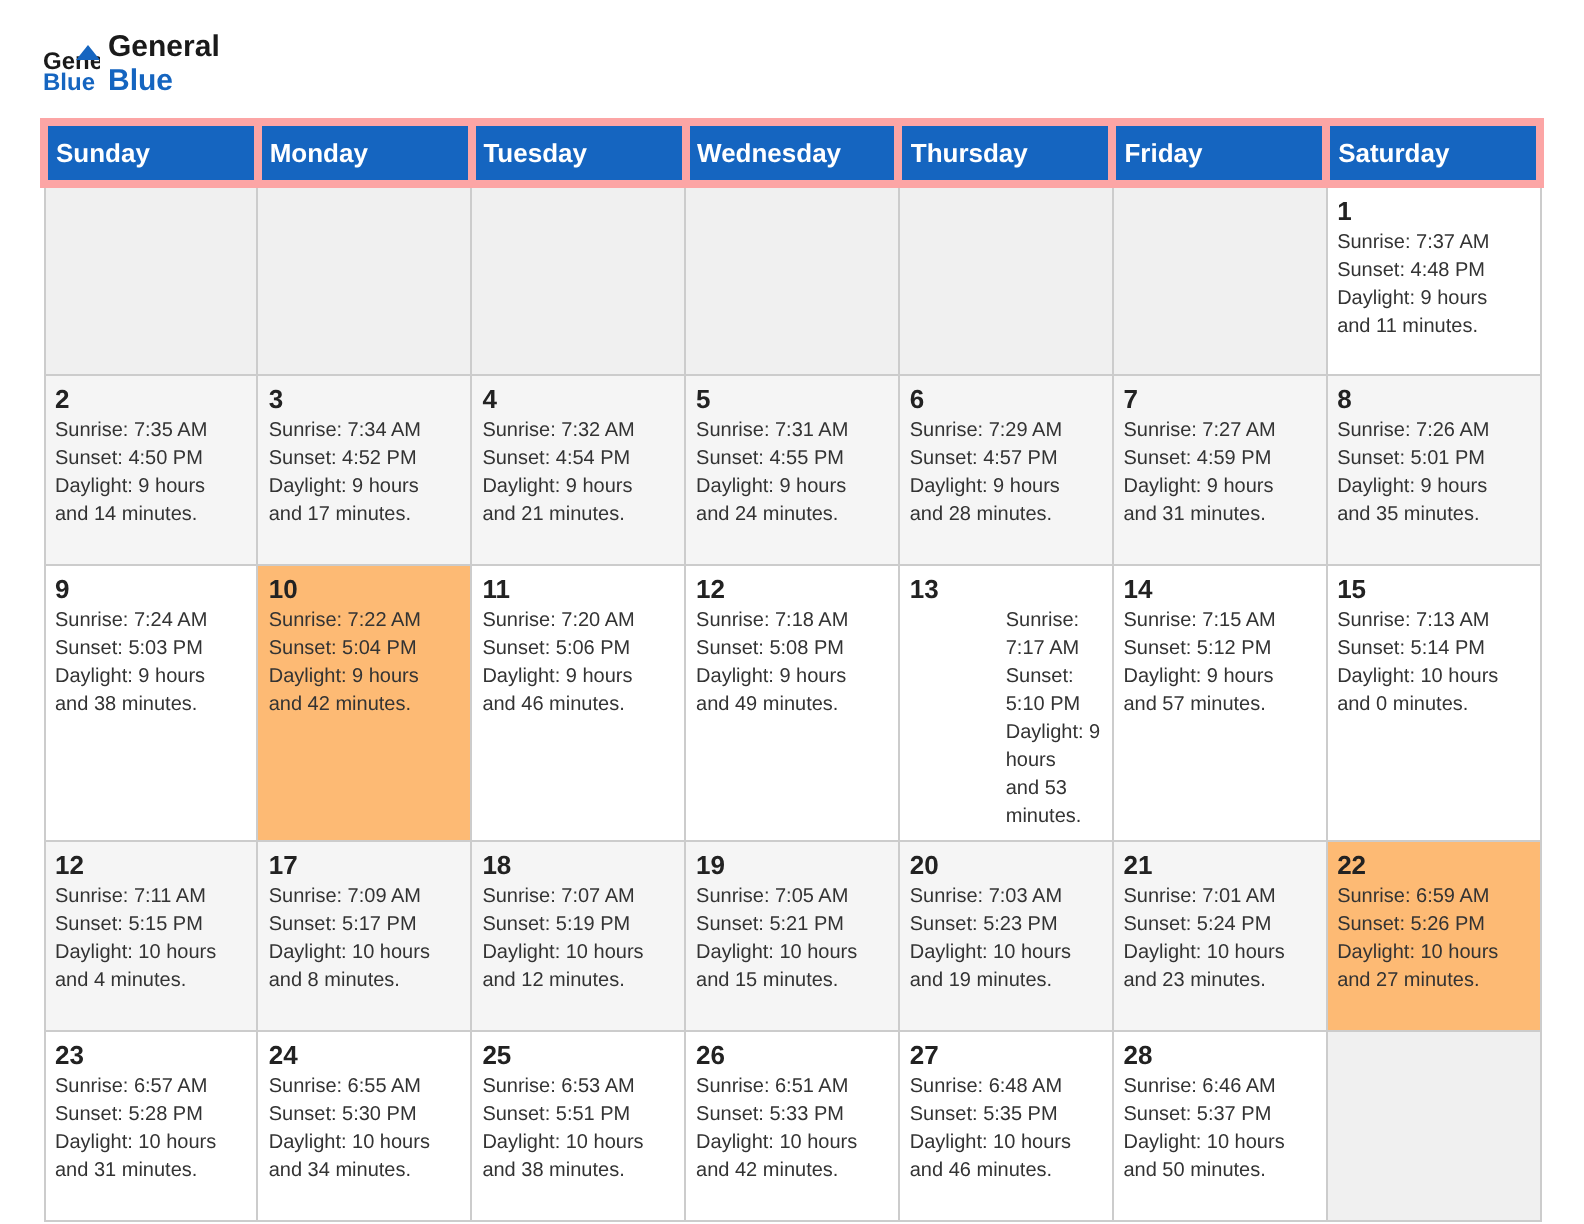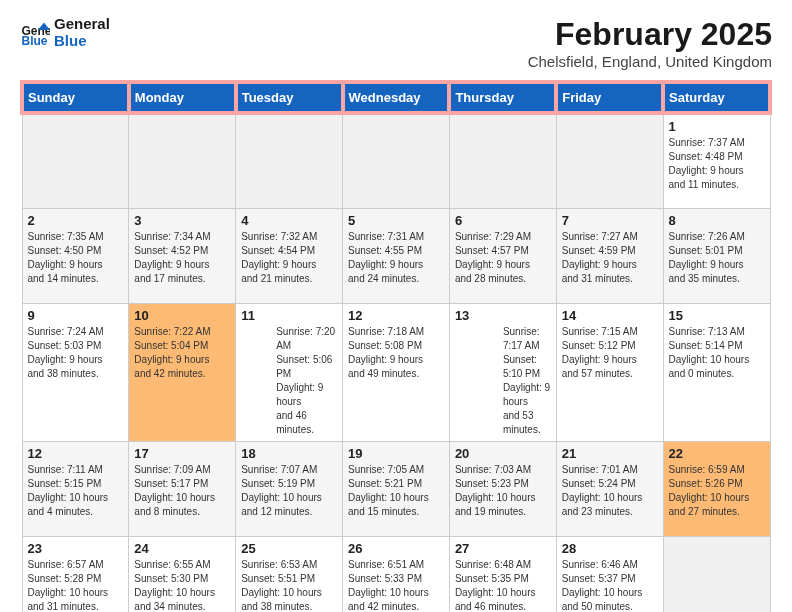--- a/index.html
+++ b/index.html
@@ -97,24 +97,20 @@
       <svg class="logo-icon" viewBox="0 0 40 40">
         <text x="2" y="22" font-size="16" font-weight="bold" fill="#1a1a1a">General</text>
         <text x="2" y="36" font-size="16" font-weight="bold" fill="#1565c0">Blue</text>
         <polygon points="36,8 44,18 28,18" fill="#1565c0" transform="translate(-4,-2)"></polygon>
       </svg>
       <div>
         <div style="font-size:15px;font-weight:bold;color:#1a1a1a;line-height:1.1;">General</div>
         <div style="font-size:15px;font-weight:bold;color:#1565c0;line-height:1.1;">Blue</div>
       </div>
     </div>
-    <div class="title-block">
-      <div class="main-title">February 2025</div>
-      <div class="subtitle">Chelsfield, England, United Kingdom</div>
-    </div>
   </div>
 
   <table class="calendar">
     <thead>
       <tr>
       <th>Sunday</th>
           <th>Monday</th>
           <th>Tuesday</th>
           <th>Wednesday</th>
           <th>Thursday</th>
@@ -199,21 +195,21 @@
           </td>
           <td style="background: #fdba74;">
             <span class="day-num">10</span>
             <div class="day-info" style="white-space: pre-line;">Sunrise: 7:22 AM
 Sunset: 5:04 PM
 Daylight: 9 hours
 and 42 minutes.</div>
           </td>
           <td style="background: rgb(255, 255, 255);">
             <span class="day-num">11</span>
-            <div class="day-info" style="white-space: pre-line; margin-left: 35px;">Sunrise: 7:20 AM
+            <div class="day-info" style="white-space: pre-line;">Sunrise: 7:20 AM
 Sunset: 5:06 PM
 Daylight: 9 hours
 and 46 minutes.</div>
           </td>
           <td style="background: rgb(255, 255, 255);">
             <span class="day-num">12</span>
             <div class="day-info" style="white-space: pre-line;">Sunrise: 7:18 AM
 Sunset: 5:08 PM
 Daylight: 9 hours
 and 49 minutes.</div>

